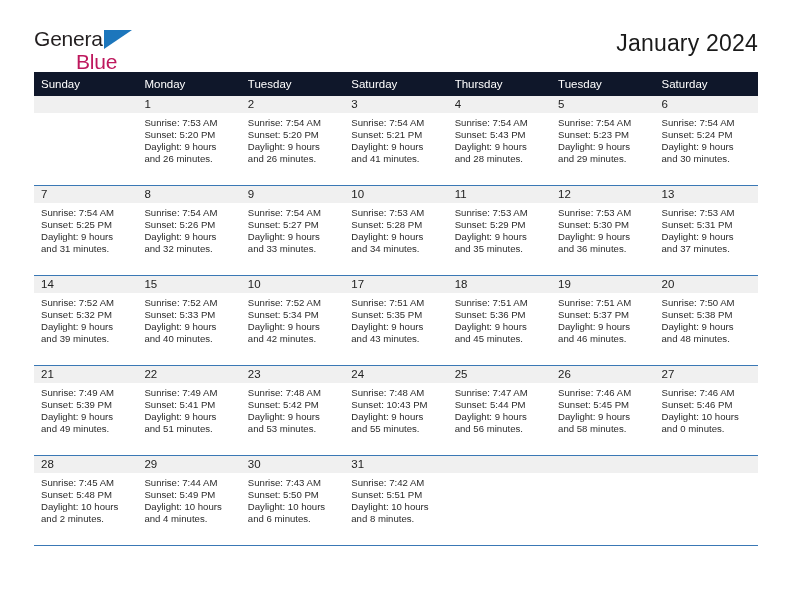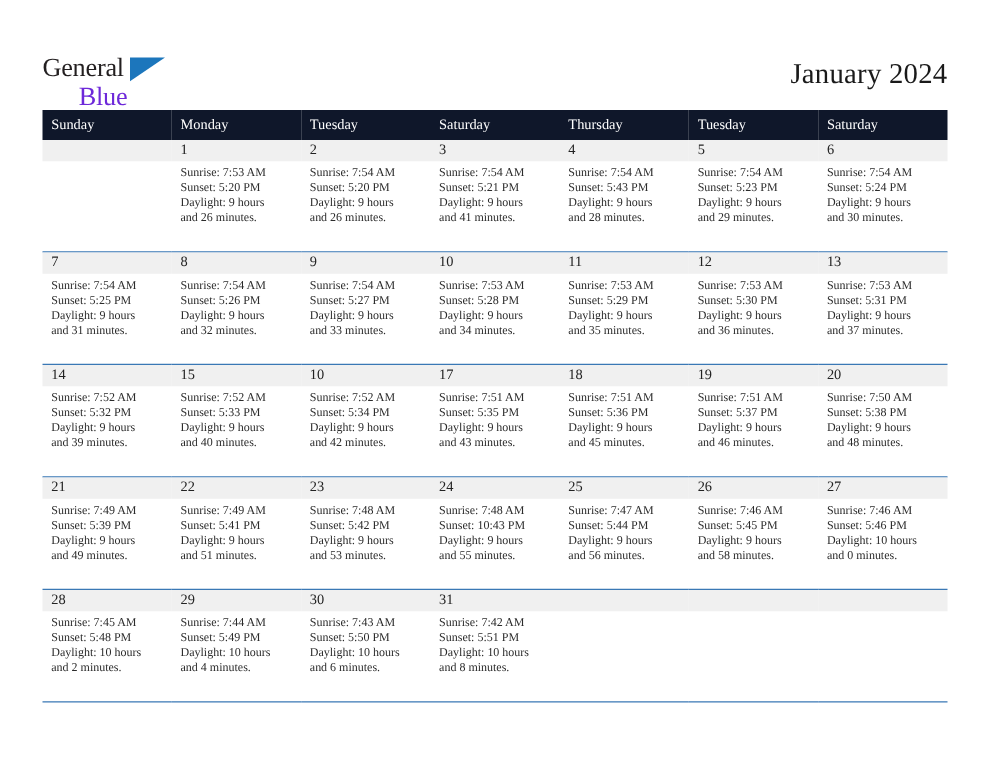--- a/index.html
+++ b/index.html
@@ -13,22 +13,21 @@
     font-family: "Liberation Sans", sans-serif;
     -webkit-font-smoothing: antialiased;
     overflow: hidden;
   }
 
   .page {
     position: relative;
     width: 792px;
     height: 612px;
     box-sizing: border-box;
-    padding: 16px 34px;
-    font-family: Liberation Serif, serif;
+    padding: 0 34px;
   }
 
   
   .masthead {
     display: flex;
     align-items: flex-start;
     justify-content: space-between;
     height: 72px;
     padding-top: 28px;
     box-sizing: border-box;
@@ -42,25 +41,25 @@
   }
   .logo-general {
     font-size: 21px;
     color: #231f20;
     letter-spacing: -0.2px;
     display: block;
     height: 22px;
   }
   .logo-blue {
     font-size: 21px;
-    color: #6d28d9;
+    color: #be185d;
     letter-spacing: -0.2px;
     display: block;
     margin-top: 1px;
-    margin-left: 29px;
+    margin-left: 42px;
   }
   .logo-tri {
     position: absolute;
     left: 70px;
     top: 2px;
     width: 0;
     height: 0;
     border-left: 28px solid #1c76bc;
     border-bottom: 19px solid transparent;
   }

